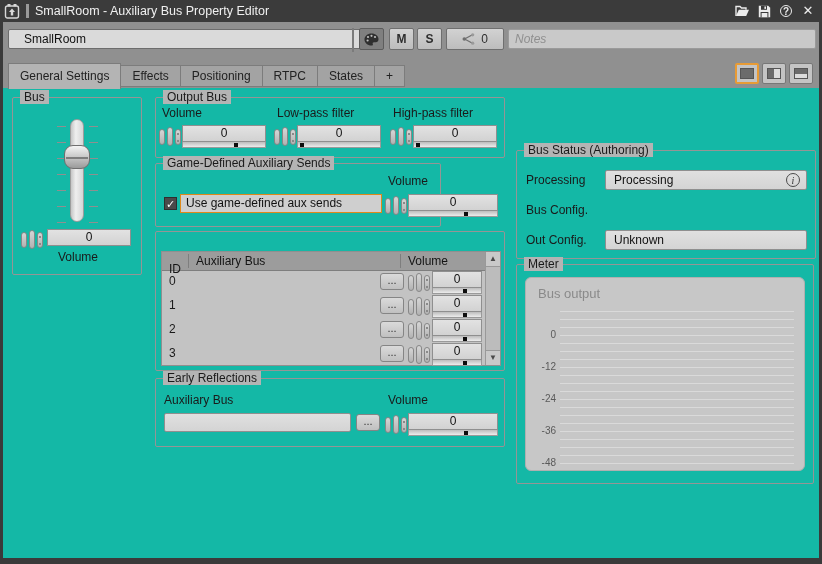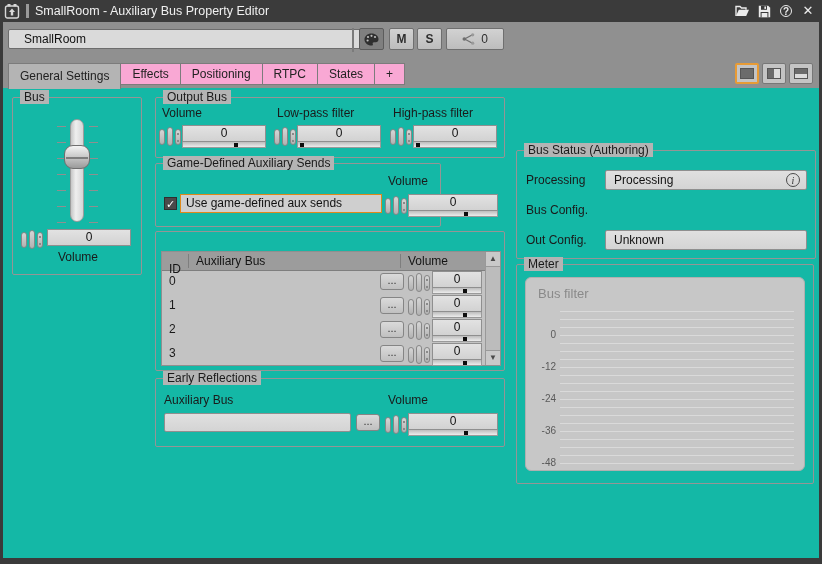--- a/index.html
+++ b/index.html
@@ -23,22 +23,22 @@
   .name-input{position:absolute;left:5px;top:7px;width:330px;height:18px;background:#dadada;border:1px solid #6d6d6d;border-radius:2px;font-family:"Liberation Sans",sans-serif;font-size:12px;padding:0 15px;color:#111;}
   .tool-sep{position:absolute;left:349px;top:6px;width:2px;height:24px;background:#7b7b7b;}
   .tool-btn{position:absolute;top:6px;height:22px;box-sizing:border-box;border:1px solid #6f6f6f;border-radius:2px;background:linear-gradient(#d2d2d2,#bdbdbd);display:flex;align-items:center;justify-content:center;font-weight:bold;color:#2e2e2e;}
   .tool-btn.pressed{background:#7f7f7f;border-color:#5c5c5c;}
   .share-btn{gap:6px;font-weight:normal;}
   .notes-input{position:absolute;left:505px;top:7px;width:294px;height:18px;background:#c9c9c9;border:1px solid #9a9a9a;border-radius:2px;font-family:"Liberation Sans",sans-serif;font-size:12px;font-style:italic;padding:0 6px;color:#333;}
   .notes-input::placeholder{color:#8f8f8f;font-style:italic;}
 
   
   .tabstrip{position:absolute;top:38px;left:0;right:0;height:28px;}
-  .tabs{position:absolute;left:5px;bottom:0;display:flex;align-items:flex-start;}
-  .tab{position:relative;box-sizing:border-box;height:22px;line-height:20px;padding:0 11px;background:#f9a8d4;border:1px solid #7c7c7c;border-left-width:0;color:#222;cursor:default;}
+  .tabs{position:absolute;left:5px;bottom:0;display:flex;align-items:center;}
+  .tab{position:relative;box-sizing:border-box;height:22px;line-height:20px;padding:0 11px;background:#a3a3a3;border:1px solid #7c7c7c;border-left-width:0;color:#222;cursor:default;}
   .tab:first-child{border-left-width:1px;}
   .tab.active{height:26px;line-height:25px;background:#b4b4b4;border-bottom:none;z-index:3;margin-bottom:-1px;}
   .layout-btns{position:absolute;right:6px;top:3px;display:flex;gap:3px;}
   .layout-btn{width:24px;height:21px;box-sizing:border-box;border:1px solid #777;border-radius:2px;background:#c4c4c4;display:flex;align-items:center;justify-content:center;}
   .layout-btn.active{border:2px solid #E89B35;}
   .li-shape{width:14px;height:11px;border:1px solid #555;box-sizing:border-box;background:#6b6b6b;display:flex;}
   .li-shape.split-v .half{width:50%;height:100%;} .li-shape.split-h{flex-direction:column;} .li-shape.split-h .half{width:100%;height:50%;}
   .half.dark{background:#6b6b6b;} .half.light{background:#dcdcdc;}
 
   
@@ -155,20 +155,21 @@
       <div class="tool-btn share-btn" style="left:443px;width:58px">
         <svg width="13" height="12" viewBox="0 0 13 12">
             <line x1="2.5" y1="6" x2="10.5" y2="1.8" stroke="#6e6e6e" stroke-width="1.2"></line>
             <line x1="2.5" y1="6" x2="10.5" y2="10.2" stroke="#6e6e6e" stroke-width="1.2"></line>
             <circle cx="2.3" cy="6" r="1.8" fill="#6e6e6e"></circle>
             <circle cx="10.7" cy="1.8" r="1.6" fill="#9a9a9a"></circle>
             <circle cx="10.7" cy="10.2" r="1.6" fill="#9a9a9a"></circle>
           </svg>
         <span>0</span>
       </div>
+      <input class="notes-input" placeholder="Notes" style="">
     </div>
 
     <div class="tabstrip">
       <div class="tabs">
         <div class="tab active">General Settings</div>
         <div class="tab">Effects</div>
         <div class="tab">Positioning</div>
         <div class="tab">RTPC</div>
         <div class="tab">States</div>
         <div class="tab">+</div>
@@ -381,21 +382,21 @@
           <span class="info-icon">i</span>
         </div>
         <div class="field-label" style="left:9px;top:52px;">Bus Config.</div>
         <div class="field-label" style="left:9px;top:82px;">Out Config.</div>
         <div class="status-field" style="left:88px;top:79px;width:202px;"><span>Unknown</span></div>
       </div>
 
       <div class="group" style="left:513px;top:176px;width:298px;height:220px;">
         <span class="glabel">Meter</span>
         <div class="meter-panel">
-          <div class="meter-title">Bus filter</div>
+          <div class="meter-title">Bus output</div>
           <div class="meter-lines"></div>
           <div class="mlabel" style="left:4px;top:51px;">0</div>
           <div class="mlabel" style="left:4px;top:83px;">-12</div>
           <div class="mlabel" style="left:4px;top:115px;">-24</div>
           <div class="mlabel" style="left:4px;top:147px;">-36</div>
           <div class="mlabel" style="left:4px;top:179px;">-48</div>
         </div>
       </div>
 
     </div>

